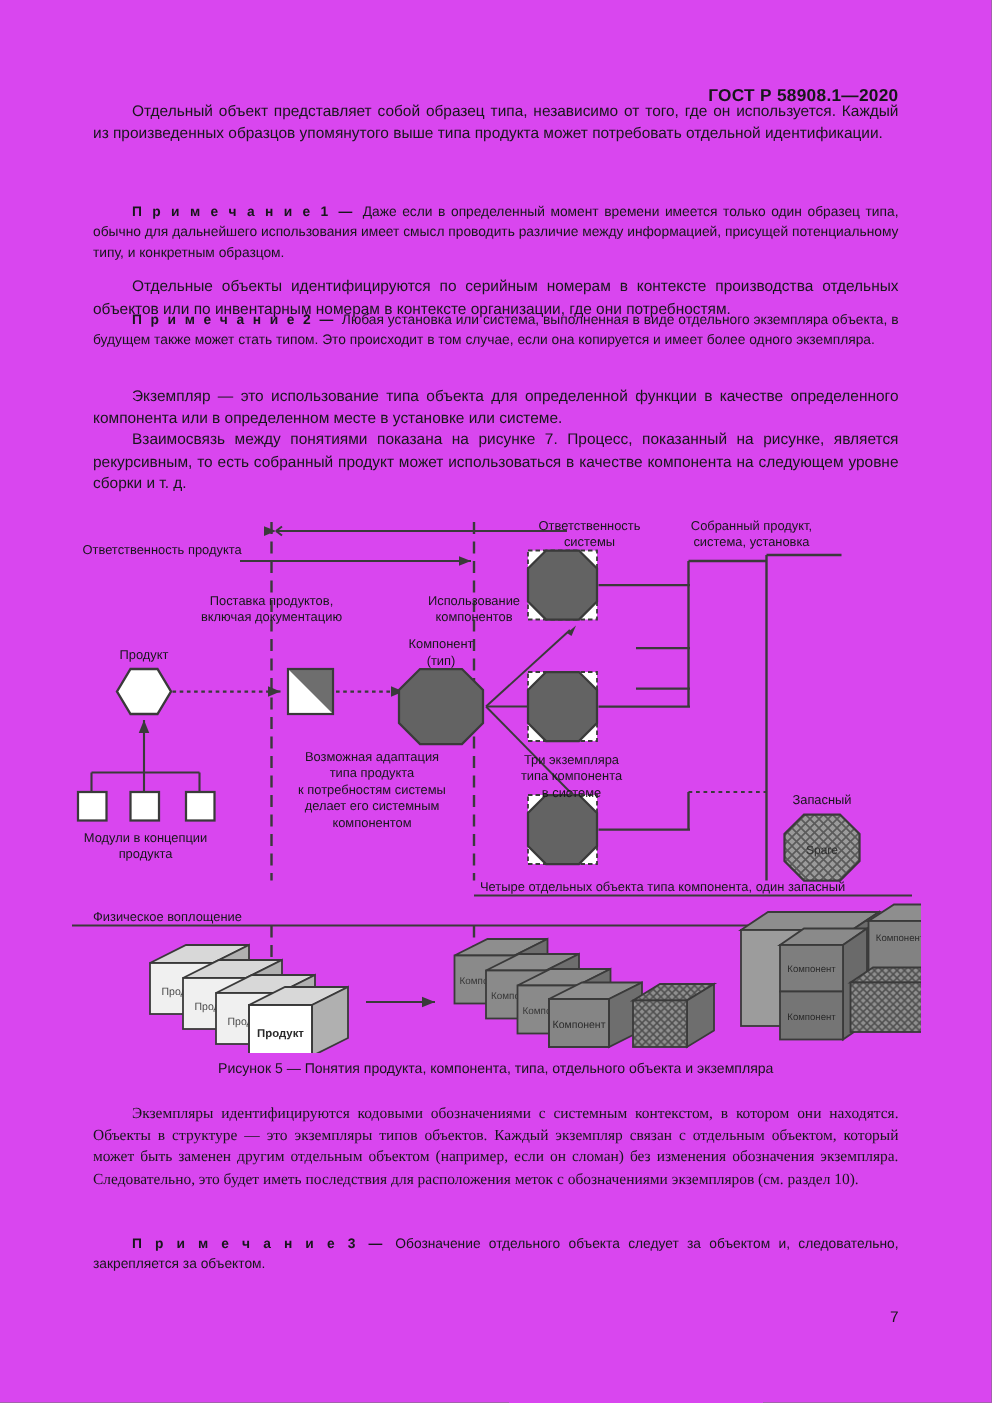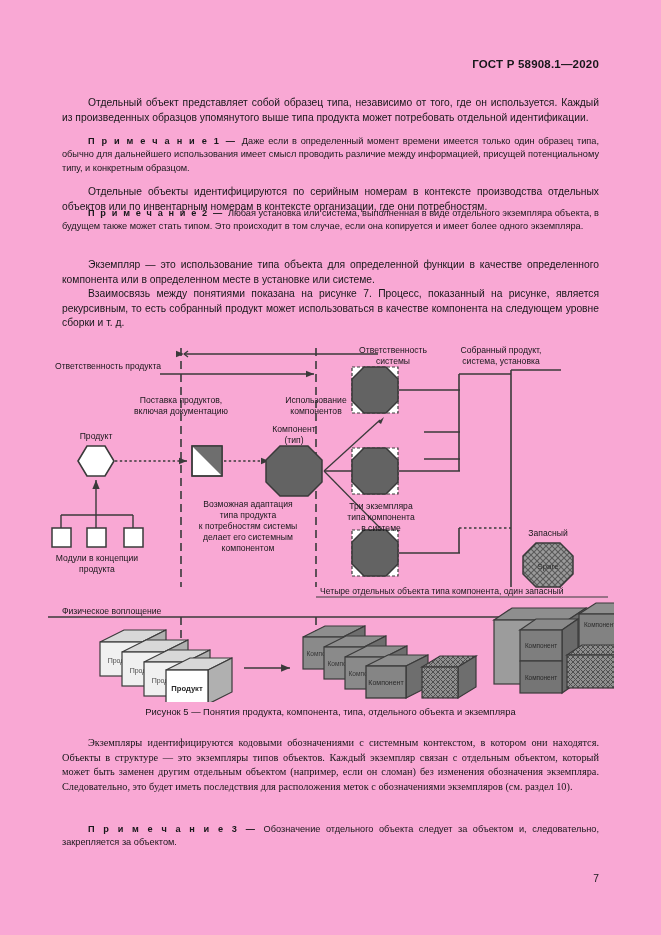--- a/index.html
+++ b/index.html
@@ -4,21 +4,21 @@
 <style>
   html, body {
     margin: 0;
     padding: 0;
     background: #7a7a7a;
   }
   .page {
     position: relative;
     width: 661px;
     height: 935px;
-    background: #f9a8d4;
+    background: #d946ef;
     margin: 0 auto;
     overflow: hidden;
     font-family: "Liberation Sans", sans-serif;
     color: #17171a;
   }
   .std-header {
     position: absolute;
     top: 58px;
     right: 62px;
     font-size: 11.5px;
@@ -74,21 +74,21 @@
     font-size: 10.3px;
   }
 </style>
 </head>
 <body>
 
 <div class="page">
 
   <div class="std-header">ГОСТ Р 58908.1—2020</div>
 
-  <div class="body-text" style="top:96px;">
+  <div class="body-text" style="top:68px;">
     <p>Отдельный объект представляет собой образец типа, независимо от того, где он используется. Каждый из произведенных образцов упомянутого выше типа продукта может потребовать отдельной идентификации.</p>
   </div>
 
   <div class="body-text note" style="top:135px;">
     <p><span class="nlabel">П р и м е ч а н и е  1 — </span><span>Даже если в определенный момент времени имеется только один образец типа, обычно для дальнейшего использования имеет смысл проводить различие между информацией, присущей потенциальному типу, и конкретным образцом.</span></p>
   </div>
 
   <div class="body-text" style="top:185px;">
     <p>Отдельные объекты идентифицируются по серийным номерам в контексте производства отдельных объектов или по инвентарным номерам в контексте организации, где они потребностям.</p>
   </div>

